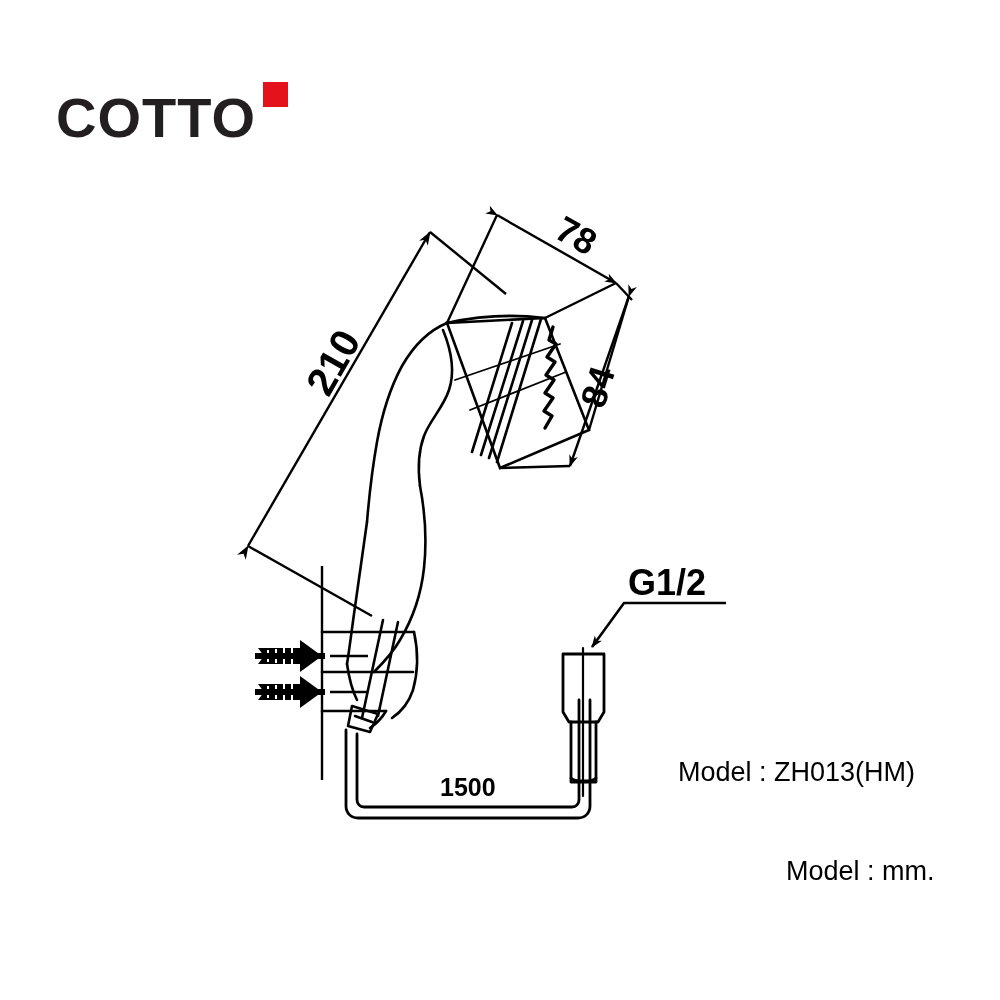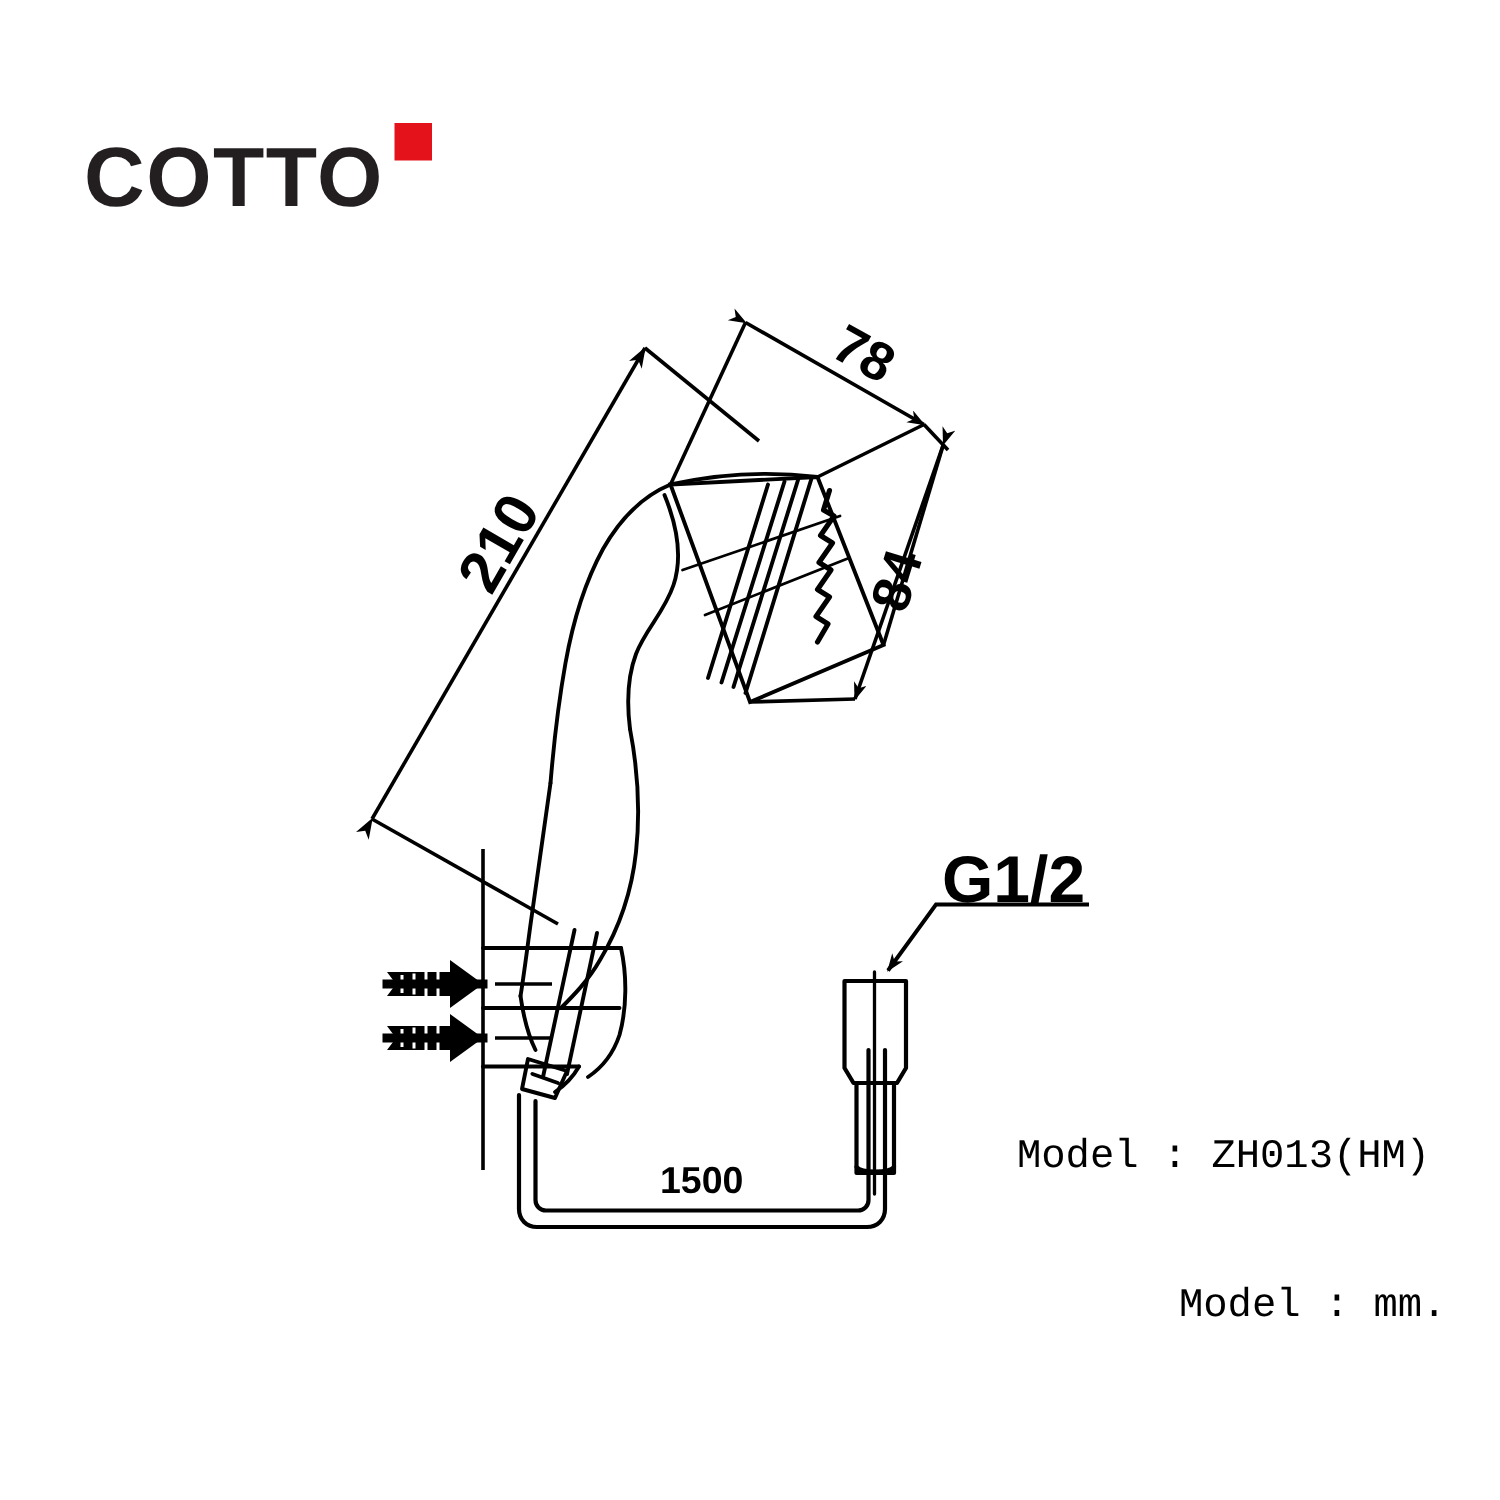--- a/index.html
+++ b/index.html
@@ -52,21 +52,21 @@
   
   #drawing {
     position: absolute;
     left: 0; top: 0;
     width: 1000px;
     height: 1000px;
   }
   
   .meta-line {
     position: absolute;
-    font-family: Liberation Mono, monospace;
+    font-family: Liberation Sans, sans-serif;
     font-size: 27px;
     color: #000000;
     white-space: nowrap;
   }
   #model-line { left: 678px; top: 757px; }
   #unit-line  { left: 786px; top: 856px; }
 
   
   .dim-label {
     position: absolute;
@@ -90,21 +90,21 @@
     left: 578px; top: 366px;
     font-size: 36px;
     transform: rotate(-73deg);
   }
   #dim-1500 {
     left: 440px; top: 773px;
     font-size: 25px;
   }
   #label-g12 {
     left: 628px; top: 562px;
-    font-size: 44px;
+    font-size: 36px;
   }
 </style>
 </head>
 <body>
 
 <div id="sheet">
 
   <div id="brand">
     <div id="brand-wordmark">COTTO</div>
     <div id="brand-square"></div>

